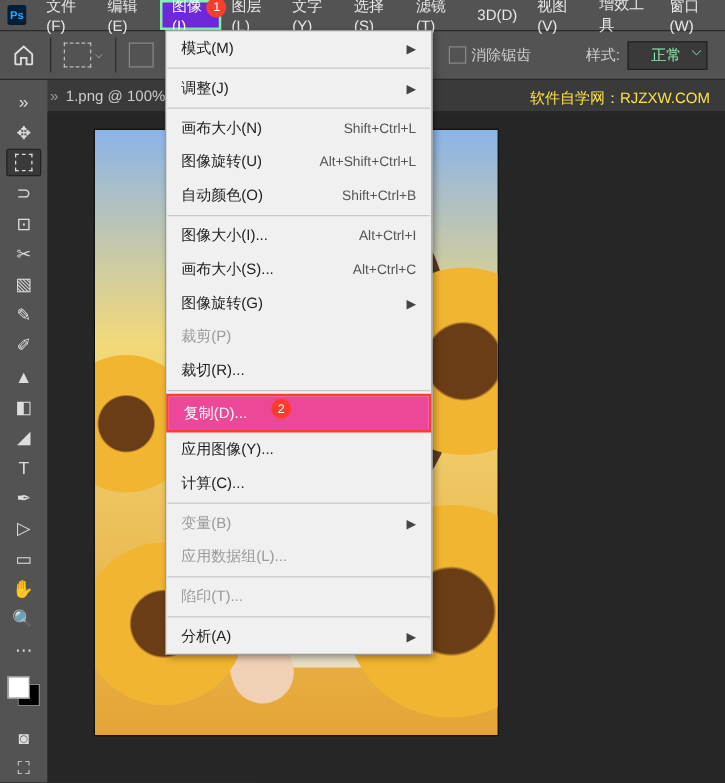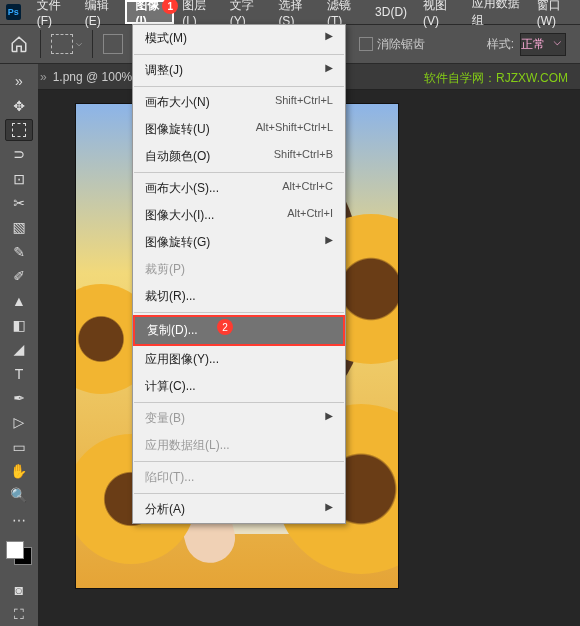--- a/index.html
+++ b/index.html
@@ -1,35 +1,35 @@
 <!DOCTYPE html>
 <html><head>
 <meta charset="utf-8">
 <style>
   * { margin: 0; padding: 0; box-sizing: border-box; font-family: "Microsoft YaHei", Arial, sans-serif; }
   body { width: 580px; height: 626px; background: #323232; overflow: hidden; position: relative; }
   
   .menubar { height: 24px; background: #535353; display: flex; align-items: center; padding-left: 6px; font-size: 12px; color: #e8e8e8; }
   .ps-icon { width: 18px; height: 16px; background: #001e36; color: #31a8ff; font-size: 9px; font-weight: bold; display: flex; align-items: center; justify-content: center; border-radius: 2px; margin-right: 8px; }
   .menu-item { padding: 0 8px; height: 24px; display: flex; align-items: center; cursor: default; }
-  .menu-item.active { background: #737373; color: #fff; position: relative; border: 2px solid #ffffff; font-weight: bold; }
+  .menu-item.active { background: #6d28d9; color: #fff; position: relative; border: 2px solid #86efac; }
   .badge1 { position: absolute; top: -4px; right: -6px; width: 16px; height: 16px; background: #ff3b30; color: #fff; border-radius: 50%; font-size: 10px; display: flex; align-items: center; justify-content: center; z-index: 100; }
 
   .toolbar { height: 40px; background: #535353; border-top: 1px solid #2a2a2a; border-bottom: 1px solid #2a2a2a; display: flex; align-items: center; padding-left: 8px; gap: 10px; color: #ccc; font-size: 12px; }
   .home-icon { width: 22px; height: 22px; display: flex; align-items: center; justify-content: center; }
   .marquee-icon { width: 22px; height: 20px; border: 1px dashed #bbb; }
   .arrow-down { font-size: 8px; color: #bbb; }
   .toolbar-sep { width: 1px; height: 28px; background: #2a2a2a; }
   .checkbox { width: 14px; height: 14px; border: 1px solid #888; display: inline-block; vertical-align: middle; margin-right: 4px;}
-  .style-select { background: #3a3a3a; border: 1px solid #222; color: #f9a8d4; padding: 2px 20px 2px 0; font-size: 12px; position: relative; }
+  .style-select { background: #3a3a3a; border: 1px solid #222; color: #86efac; padding: 2px 20px 2px 18px; font-size: 12px; position: relative; }
   .style-select::after { content: "⌵"; position: absolute; right: 4px; font-size: 10px; }
 
   .tabbar { height: 26px; background: #3a3a3a; display: flex; align-items: center; padding-left: 40px; color: #ccc; font-size: 12px; border-bottom: 1px solid #222; }
   .tabbar .chev { margin-right: 6px; color: #999; }
-  .watermark { position: absolute; right: 12px; top: 70px; color: #84cc16; font-size: 12px; z-index: 5;}
+  .watermark { position: absolute; right: 12px; top: 70px; color: #fde047; font-size: 12px; z-index: 5;}
 
   .left-tools { position: absolute; left: 0; top: 64px; width: 38px; background: #535353; height: calc(100% - 64px); display: flex; flex-direction: column; align-items: center; padding-top: 6px; gap: 2px; }
   .tool { width: 28px; height: 24px; display: flex; align-items: center; justify-content: center; color: #ddd; font-size: 14px; }
   .tool.selected { background: #3a3a3a; border: 1px solid #222; border-radius: 2px; }
   .color-swatch { width: 26px; height: 26px; position: relative; margin-top: 8px; }
   .swatch-fg { position: absolute; top: 0; left: 0; width: 18px; height: 18px; background: #fff; border: 1px solid #888; }
   .swatch-bg { position: absolute; bottom: 0; right: 0; width: 18px; height: 18px; background: #000; border: 1px solid #888; }
 
   .canvas-area { position: absolute; left: 38px; top: 90px; right: 0; bottom: 0; background: #262626; overflow: hidden; }
   .artboard { position: absolute; left: 38px; top: 14px; width: 322px; height: 484px; background: linear-gradient(180deg,#8cb4e8 0%, #f2d97a 35%, #e5a436 100%); box-shadow: 0 0 0 1px #111; overflow: hidden;}
@@ -37,27 +37,27 @@
   .sf1 { left: -30px; top: 180px; }
   .sf2 { left: 220px; top: 110px; width:150px; height:150px; }
   .sf3 { left: -10px; top: 330px; width:130px; height:130px; }
   .sf4 { left: 200px; top: 300px; width:170px; height:170px; }
   .girl-head { position:absolute; left:120px; top:60px; width:140px; height:170px; background:#f0d1b5; border-radius:50% 50% 45% 45%; }
   .girl-hair { position:absolute; left:90px; top:30px; width:200px; height:280px; background:#5a3a22; border-radius:50% 50% 40% 40% / 60% 60% 40% 40%; }
   .girl-body { position:absolute; left:110px; top:250px; width:150px; height:180px; background:#e9e0c4; border-radius:40px 40px 10px 10px;}
   .girl-arm { position:absolute; left:100px; top:340px; width:50px; height:120px; background:#f0d1b5; border-radius:25px; transform:rotate(-15deg);}
 
   .dropdown { position: absolute; left: 132px; top: 24px; width: 214px; background: #f0f0f0; border: 1px solid #999; box-shadow: 2px 2px 6px rgba(0,0,0,.4); font-size: 12px; color: #222; z-index: 50; }
-  .dd-item { padding: 5px 12px; display: flex; justify-content: space-between; }
+  .dd-item { padding: 5px 12px; display: flex; justify-content: space-between; align-items: center; }
   .dd-item .arrow { font-size: 10px; color: #444; }
   .dd-item .shortcut { color: #555; font-size: 11px;}
   .dd-item.disabled { color: #9a9a9a; }
   .dd-sep { height: 1px; background: #c8c8c8; margin: 2px 1px; }
   .dd-highlight-wrap { border: 2px solid #ff3b30; margin: 0; }
-  .dd-item.highlight { background: #737373; color: #fff; position: relative; }
+  .dd-item.highlight { background: #ec4899; color: #fff; position: relative; }
   .badge2 { position: absolute; right: 110px; top: 2px; width: 16px; height: 16px; background: #ff3b30; color: #fff; border-radius: 50%; font-size: 10px; display: flex; align-items: center; justify-content: center; }
   
   .label-style { margin-left: auto; display:flex; align-items:center; gap:6px; padding-right: 14px; text-align: right;}
   .ghost-icon{width:20px;height:20px;border:1px solid #888;}
 </style>
 </head>
 <body>
 
 <div class="menubar">
   <div class="ps-icon">Ps</div>
@@ -66,21 +66,21 @@
   <div class="menu-item active">
     <span>图像(I)</span>
     <span class="badge1">1</span>
   </div>
   <div class="menu-item">图层(L)</div>
   <div class="menu-item">文字(Y)</div>
   <div class="menu-item">选择(S)</div>
   <div class="menu-item">滤镜(T)</div>
   <div class="menu-item">3D(D)</div>
   <div class="menu-item">视图(V)</div>
-  <div class="menu-item">应用数据组</div>
+  <div class="menu-item">增效工具</div>
   <div class="menu-item">窗口(W)</div>
 </div>
 
 <div class="toolbar">
   <div class="home-icon">
     <svg width="18" height="18" viewBox="0 0 24 24" fill="none" stroke="#ddd" stroke-width="2">
         <path d="M3 11l9-8 9 8v10a1 1 0 01-1 1h-5v-7h-6v7H4a1 1 0 01-1-1z"></path>
       </svg>
   </div>
   <div class="toolbar-sep"></div>
@@ -165,26 +165,26 @@
   <div class="dd-item">
       <span>图像旋转(U)</span>
       <span class="shortcut">Alt+Shift+Ctrl+L</span>
     </div>
   <div class="dd-item">
       <span>自动颜色(O)</span>
       <span class="shortcut">Shift+Ctrl+B</span>
     </div>
   <div class="dd-sep"></div>
   <div class="dd-item">
+      <span>图像大小(I)...</span>
+      <span class="shortcut">Alt+Ctrl+I</span>
+    </div>
+  <div class="dd-item">
       <span>画布大小(S)...</span>
       <span class="shortcut">Alt+Ctrl+C</span>
-    </div>
-  <div class="dd-item">
-      <span>图像大小(I)...</span>
-      <span class="shortcut">Alt+Ctrl+I</span>
     </div>
   <div class="dd-item">
       <span>图像旋转(G)</span>
       <span class="arrow">▶</span>
     </div>
   <div class="dd-item disabled">
       <span>裁剪(P)</span>
     </div>
   <div class="dd-item">
       <span>裁切(R)...</span>

